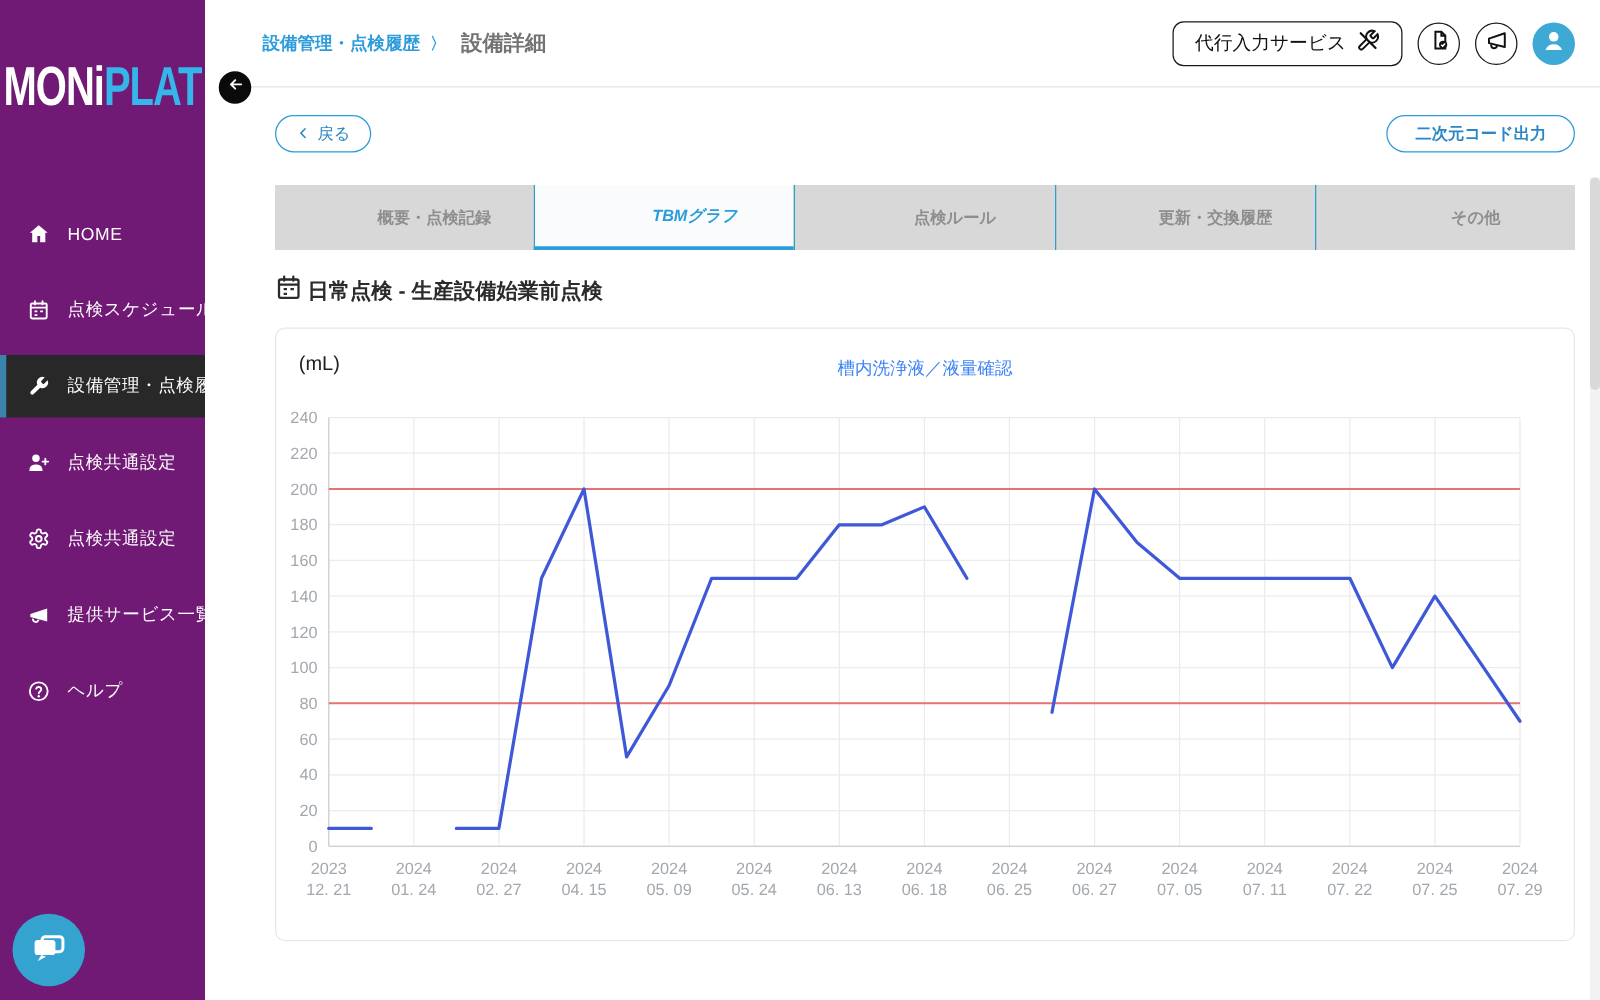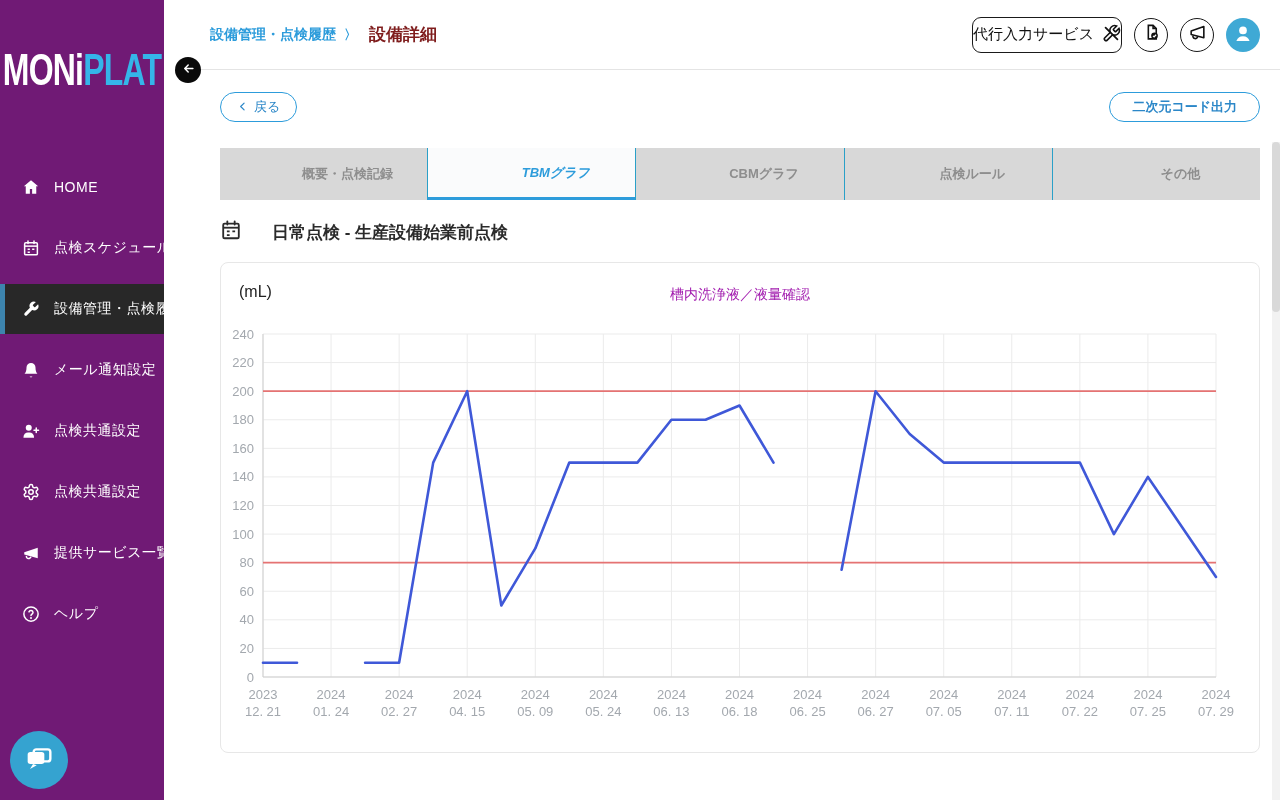--- a/index.html
+++ b/index.html
@@ -24,24 +24,24 @@
   .collapse-btn { position:absolute; left:175px; top:57px; width:26px; height:26px; border-radius:50%;
                   background:#0a0a0a; z-index:20; display:flex; align-items:center; justify-content:center; cursor:pointer; }
   .collapse-btn svg { width:15px; height:15px; }
 
   
   .header { position:absolute; left:190px; top:0; width:1090px; height:70px; background:#fff;
             border-bottom:1px solid #e4e4e4; display:flex; align-items:center; padding:0 20px; z-index:4; }
   .breadcrumb { display:flex; align-items:center; gap:8px; }
   .crumb-parent { color:#2d9cdb; font-size:14px; font-weight:700; cursor:pointer; }
   .crumb-sep { color:#2d9cdb; font-size:13px; font-weight:700; }
-  .crumb-current { color:#7f1d1d; font-size:17px; font-weight:700; margin-left:4px; }
+  .crumb-current { color:#737373; font-size:17px; font-weight:700; margin-left:4px; }
   .header-right { margin-left:auto; display:flex; align-items:center; gap:12px; }
   .proxy-btn { height:36px; border:1.5px solid #1a1a1a; border-radius:9px; background:#fff; display:flex;
-               align-items:center; gap:8px; padding:0 0; font-size:15px; color:#111; cursor:pointer; }
+               align-items:center; gap:8px; padding:0 17px; font-size:15px; color:#111; cursor:pointer; }
   .proxy-btn svg { width:19px; height:19px; color:#111; }
   .circle-icon { width:34px; height:34px; border:1.6px solid #1a1a1a; border-radius:50%; background:#fff;
                  display:flex; align-items:center; justify-content:center; cursor:pointer; color:#111; }
   .circle-icon svg { width:19px; height:19px; }
   .avatar { width:34px; height:34px; border-radius:50%; background:#3fa9d5; display:flex; align-items:center;
             justify-content:center; cursor:pointer; }
   .avatar svg { width:22px; height:22px; }
 
   
   .content { position:absolute; left:190px; top:71px; width:1090px; height:729px; background:#fff; }
@@ -51,28 +51,28 @@
   .back-btn { padding:0 16px; font-weight:400;justify-content:center; }
   .back-btn svg { width:11px; height:11px; }
   .toolbar-right { margin-left:auto; display:flex; gap:14px; }
 
   .tabs { position:absolute; left:30px; top:77px; width:1040px; height:52px; display:flex; background:#d8d8d8; }
   .tab { flex:1 1 0; display:flex; align-items:center; justify-content:center; font-size:13px; font-weight:700;
          color:#8e8e8e; background:#d8d8d8; cursor:pointer; border-left:1px solid #2aa0c8;padding-left:48px; }
   .tab:first-child { border-left:none; }
   .tab.active { background:#fafbfc; color:#2d9cdb; border-bottom:3px solid #2d9cdb;font-style:italic; }
 
-  .section-title { position:absolute; left:30px; top:148px; display:flex; align-items:center; gap:30px;justify-content:flex-end; }
+  .section-title { position:absolute; left:30px; top:148px; display:flex; align-items:center; gap:4px;justify-content:flex-end; }
   .section-title svg { width:22px; height:22px; color:#2b2b2b; }
   .section-title-text { font-size:17px; font-weight:700; color:#2b2b2b; }
 
   .chart-card { position:absolute; left:30px; top:191px; width:1040px; height:491px; background:#fff;
                 border:1px solid #e7e7e7; border-radius:8px; }
   .chart-unit { position:absolute; left:18px; top:20px; font-size:16px; color:#222; }
-  .chart-title { position:absolute; left:0; top:23px; width:100%; text-align:center; font-size:14px; color:#a21caf; }
+  .chart-title { position:absolute; left:0; top:23px; width:100%; text-align:center; font-size:14px; color:#3b82f6; }
   .chart-svg { position:absolute; left:0; top:0; width:1040px; height:491px; }
   .tick { font-family:"Liberation Sans","DejaVu Sans",sans-serif; font-size:13px; fill:#a3a8ae; }
 
   
   .scroll-track { position:absolute; right:0; top:71px; width:8px; height:729px; background:#f2f2f2; }
   .scroll-thumb { position:absolute; right:0; top:0; width:8px; height:170px; background:#d9d9d9; border-radius:4px; cursor:pointer; }
   .chat-launcher { position:absolute; left:10px; top:731px; width:58px; height:58px; border-radius:50%;
                    background:#35a3d0; z-index:30; display:flex; align-items:center; justify-content:center; cursor:pointer; }
   .chat-launcher svg { width:32px; height:32px; }
 </style>
@@ -109,29 +109,20 @@
           <span class="nav-ico">
             <svg viewBox="0 0 24 24">
               <path d="M14.7 6.3a1 1 0 0 0 0 1.4l1.6 1.6a1 1 0 0 0 1.4 0l3.77-3.77a6 6 0 0 1-7.94 7.94l-6.91 6.91a2.12 2.12 0 0 1-3-3l6.91-6.91a6 6 0 0 1 7.94-7.94l-3.76 3.76z" fill="currentColor"></path>
             </svg>
           </span>
           <span class="nav-label">設備管理・点検履歴</span>
         </div>
         <div class="nav-item">
           <span class="nav-ico">
             <svg viewBox="0 0 24 24">
-              <path d="M12 2.5a6 6 0 0 0-6 6c0 6.5-2.8 8.5-2.8 8.5h17.6S18 15 18 8.5a6 6 0 0 0-6-6z" fill="currentColor"></path>
-              <path d="M10.2 20.5a1.9 1.9 0 0 0 3.6 0z" fill="currentColor"></path>
-            </svg>
-          </span>
-          <span class="nav-label">メール通知設定</span>
-        </div>
-        <div class="nav-item">
-          <span class="nav-ico">
-            <svg viewBox="0 0 24 24">
               <circle cx="9" cy="7.5" r="4" fill="currentColor"></circle>
               <path d="M2 21v-1a6 6 0 0 1 6-6h2a6 6 0 0 1 6 6v1z" fill="currentColor"></path>
               <path d="M19 8v6M16 11h6" stroke="currentColor" stroke-width="2" stroke-linecap="round"></path>
             </svg>
           </span>
           <span class="nav-label">点検共通設定</span>
         </div>
         <div class="nav-item">
           <span class="nav-ico">
             <svg viewBox="0 0 24 24">
@@ -227,22 +218,22 @@
         <span>戻る</span>
       </button>
       <div class="toolbar-right">
         <button class="pill-btn">二次元コード出力</button>
       </div>
     </div>
 
     <div class="tabs" id="tabs">
         <div class="tab">概要・点検記録</div>
         <div class="tab active">TBMグラフ</div>
-        <div class="tab">CBMグラフ</div>
         <div class="tab">点検ルール</div>
+        <div class="tab">更新・交換履歴</div>
         <div class="tab">その他</div>
       </div>
 
     <div class="section-title">
       <span>
         <svg viewBox="0 0 24 24">
             <rect x="3.5" y="5" width="17" height="16" rx="1.5" fill="none" stroke="currentColor" stroke-width="2"></rect>
             <path d="M3.5 9.5h17" stroke="currentColor" stroke-width="2"></path>
             <path d="M8 2.5V6M16 2.5V6" stroke="currentColor" stroke-width="2" stroke-linecap="round"></path>
             <path d="M7.5 13.5h3M13.5 13.5h3M7.5 17.5h3" stroke="currentColor" stroke-width="2"></path>

